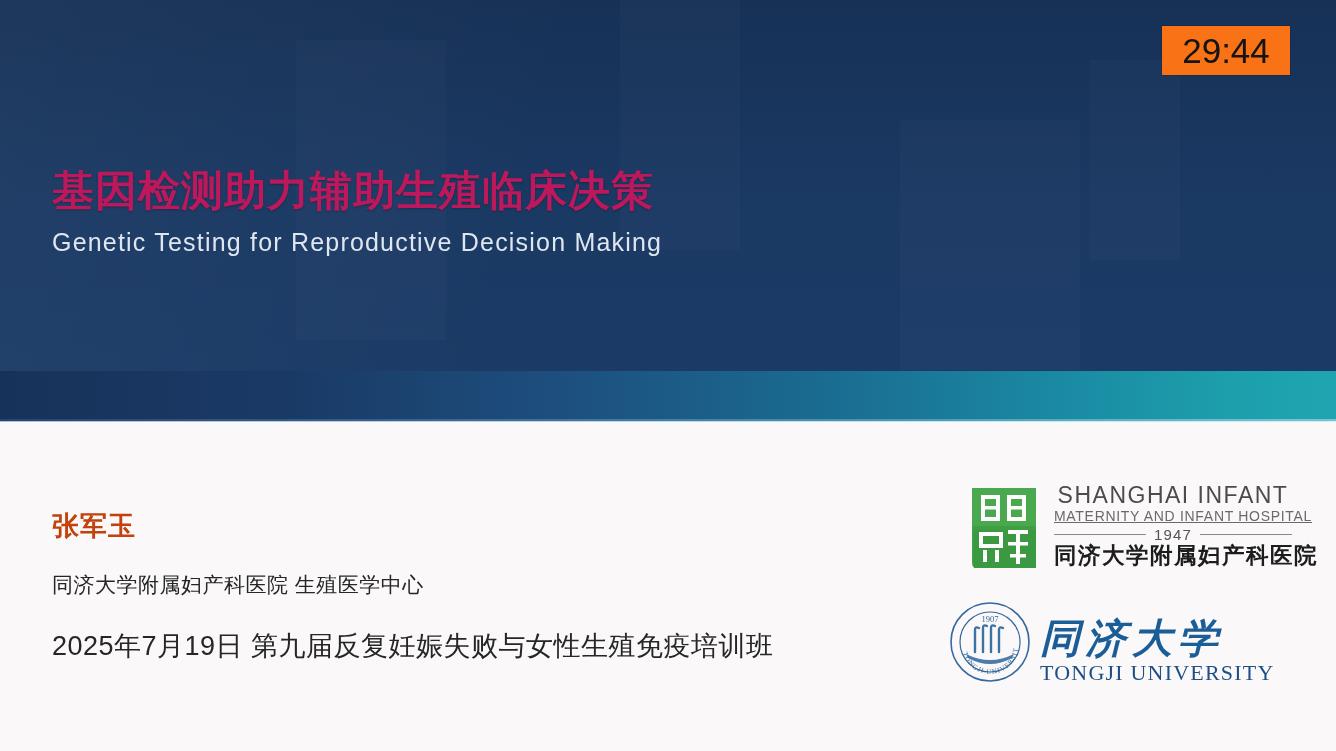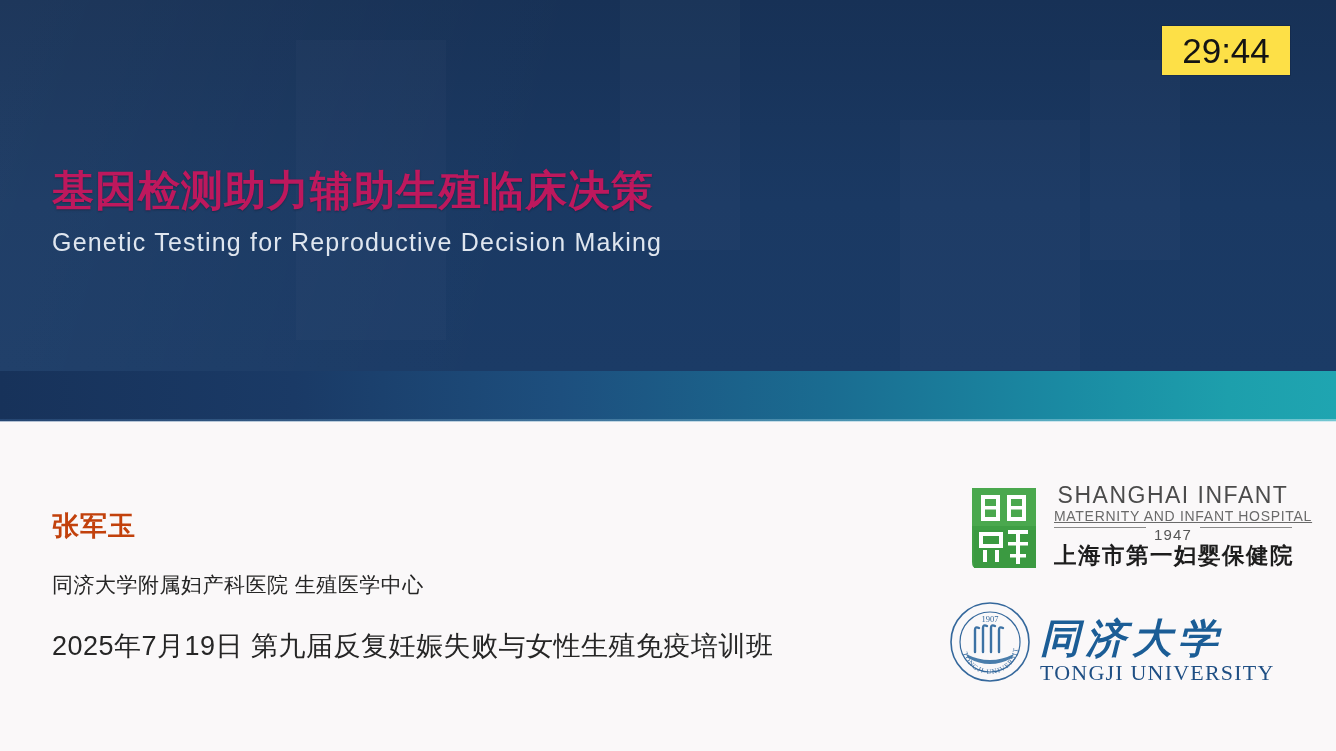--- a/index.html
+++ b/index.html
@@ -66,21 +66,21 @@
     opacity: 0.7;
   }
 
   
   .timer {
     position: absolute;
     left: 1162px;
     top: 26px;
     width: 128px;
     height: 49px;
-    background: #fde047;
+    background: #f97316;
     display: flex;
     align-items: center;
     justify-content: center;
     box-shadow: 0 0 0 1px rgba(0,0,0,0.12);
   }
   .timer-text {
     font-size: 35px;
     line-height: 1;
     color: #141414;
     letter-spacing: 0px;
@@ -176,21 +176,21 @@
     font-size: 14px;
     color: #6a6a6a;
     letter-spacing: 0.7px;
     text-align: left;
     line-height: 1.4;
     white-space: nowrap;
     text-decoration: underline;
   }
   .hosp-year-row {
     display: flex;
-    align-items: flex-start;
+    align-items: center;
     justify-content: center;
     gap: 8px;
     margin: 1px 0 1px 0;
   }
   .hosp-rule {
     height: 1px;
     background: #8a8a8a;
     flex: 1 1 auto;
   }
   .hosp-year {
@@ -310,21 +310,21 @@
       </svg>
     </div>
     <div class="hosp-text">
       <div class="hosp-en1">SHANGHAI INFANT</div>
       <div class="hosp-en2">MATERNITY AND INFANT HOSPITAL</div>
       <div class="hosp-year-row">
         <span class="hosp-rule"></span>
         <span class="hosp-year">1947</span>
         <span class="hosp-rule"></span>
       </div>
-      <div class="hosp-cn">上海市第一妇婴保健院</div>
+      <div class="hosp-cn">同济大学附属妇产科医院</div>
     </div>
   </div>
 
   <div class="logo-tongji">
     <div class="seal-blue">
       <svg width="84" height="84" viewBox="0 0 84 84" xmlns="http://www.w3.org/2000/svg">
         <circle cx="42" cy="42" r="39" fill="none" stroke="#35689c" stroke-width="1.6"></circle>
         <circle cx="42" cy="42" r="30" fill="none" stroke="#35689c" stroke-width="1.2"></circle>
         <path d="M18 54 Q42 66 66 54 L64 58 Q42 70 20 58 Z" fill="#4a7dab"></path>
         <g stroke="#3d72a4" stroke-width="2.4" fill="none" stroke-linecap="round">

